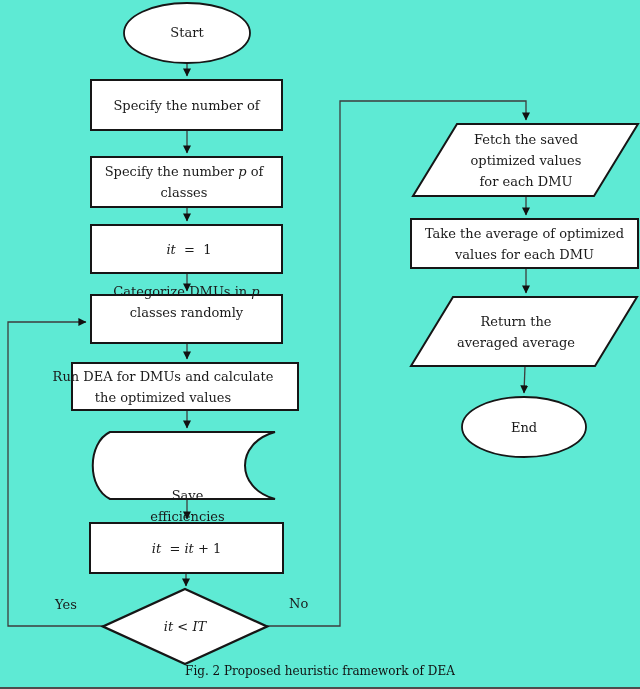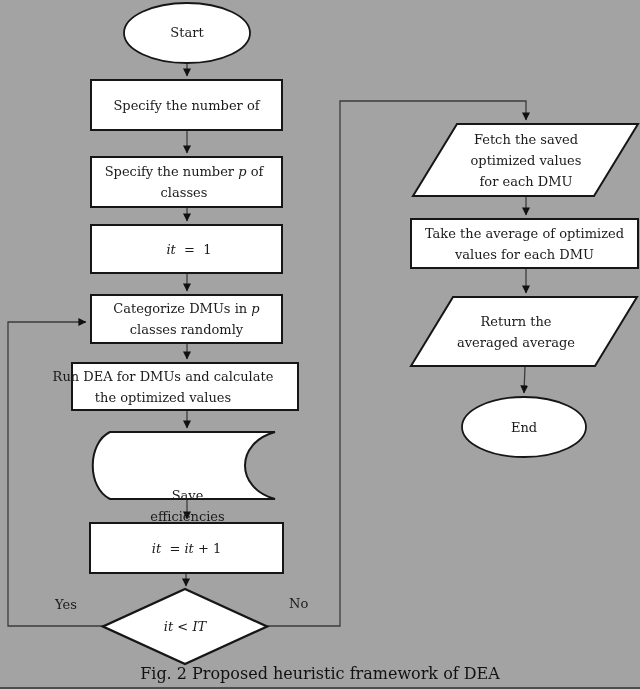--- a/index.html
+++ b/index.html
@@ -1,19 +1,19 @@
 <!DOCTYPE html>
 <html><head>
 <meta charset="utf-8">
 <style>
   html,body { margin:0; padding:0; background:#ffffff; }
   .canvas {
     position:relative;
     width:640px; height:689px;
-    background:#a3a3a3;
+    background:#5eead4;
     font-family:"DejaVu Serif","Liberation Serif",serif;
     color:#1a1a1a;
     overflow:hidden;
   }
   svg.layer { position:absolute; left:0; top:0; }
   .lbl {
     position:absolute;
     display:flex; flex-direction:column;
     align-items:center; justify-content:center;
     text-align:center;
@@ -22,21 +22,21 @@
   }
   .lbl .line { white-space:nowrap; }
   .lbl span { white-space:pre; }
   .iv { font-style:italic; }
   .branch {
     position:absolute; font-size:13px; color:#1a1a1a;
     white-space:nowrap;
   }
   .caption {
     position:absolute; left:0; top:664; width:640px;
-    text-align:center; font-size:16px; color:#111;
+    text-align:center; font-size:12px; color:#111;
   }
   .bottom-rule {
     position:absolute; left:0; bottom:0; width:640px; height:2px;
     background:#4d4d4d;
   }
 </style>
 </head>
 <body>
 
 <div class="canvas">
@@ -91,21 +91,21 @@
 
   <div class="lbl" style="left:93px; top:159px; width:182px; height:46px;">
     <div class="line"><span>Specify the number </span><span class="iv">p</span><span> of</span></div>
     <div class="line"><span>classes</span></div>
   </div>
 
   <div class="lbl" style="left:93px; top:227px; width:192px; height:44px;">
     <div class="line"><span class="iv">it</span><span>  =  1</span></div>
   </div>
 
-  <div class="lbl" style="left:93px; top:297px; width:187px; height:44px;">
+  <div class="lbl" style="left:93px; top:280px; width:187px; height:44px;">
     <div class="line"><span>Categorize DMUs in </span><span class="iv">p</span></div>
     <div class="line"><span>classes randomly</span></div>
   </div>
 
   <div class="lbl" style="left:74px; top:365px; width:178px; height:43px;">
     <div class="line"><span>Run DEA for DMUs and calculate</span></div>
     <div class="line"><span>the optimized values</span></div>
   </div>
 
   <div class="lbl" style="left:110px; top:441px; width:155px; height:50px;margin-top:40px;">

